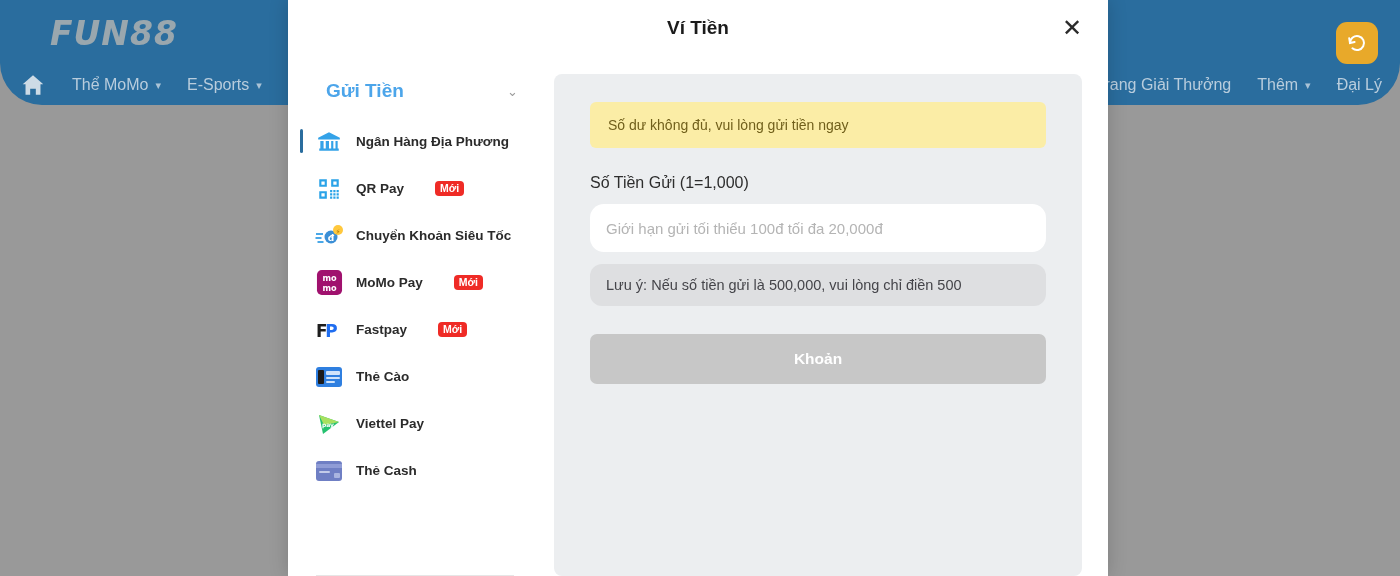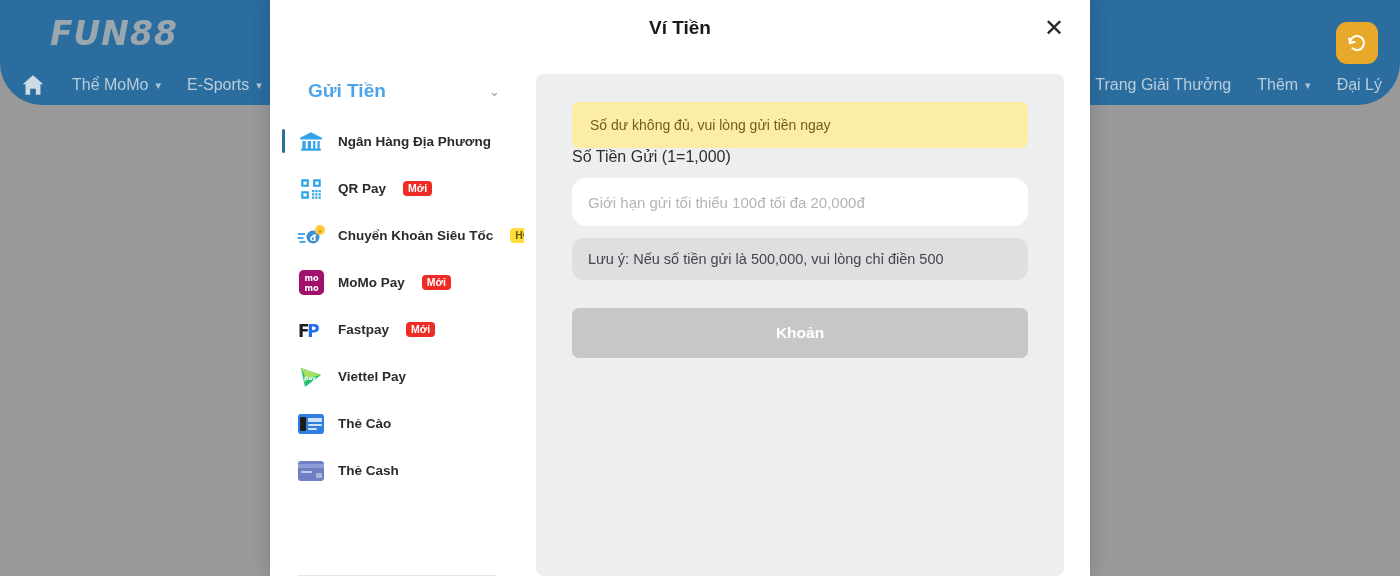--- a/index.html
+++ b/index.html
@@ -43,21 +43,21 @@
   }
   .refresh-btn {
     position: absolute; right: 22px; top: 22px;
     width: 42px; height: 42px; border-radius: 11px;
     background: #e8a92a;
     display: flex; align-items: center; justify-content: center;
   }
 
   
   .modal {
-    position: absolute; left: 270px; top: 0; width: 820px; height: 576px;
+    position: absolute; left: 288px; top: 0; width: 820px; height: 576px;
     background: #ffffff;
     box-shadow: 0 0 18px rgba(0,0,0,.18);
     display: flex; flex-direction: column;
   }
   .modal-head {
     height: 56px; position: relative; flex: none;
     display: flex; align-items: center; justify-content: center;
   }
   .modal-title { font-size: 19px; font-weight: bold; color: #1b1b1b; }
   .modal-close {
@@ -90,34 +90,34 @@
   }
   .pm-item.active { background: #f1f2f4; }
   .pm-item .selbar {
     position: absolute; left: -4px; top: 11px; width: 3px; height: 24px;
     background: #2a6d9e; border-radius: 2px;
   }
   .pm-icon { width: 30px; height: 30px; flex: none; display: flex; align-items: center; justify-content: center; }
   .pm-label { font-size: 13.5px; color: #2b2b2b; font-weight: bold; white-space: nowrap; }
   .badge {
     font-size: 10.5px; font-weight: bold; color: #fff;
-    padding: 2px 5px 3px; border-radius: 4px; margin-left: 5px; line-height: 1;
+    padding: 2px 5px 3px; border-radius: 4px; margin-left: 19px; line-height: 1;
   }
   .badge.new { background: #ef2b26; }
   .badge.hot { background: #ffdd3c; color: #6b5400; }
   .sidebar-divider { height: 1px; background: #e6e6e6; margin: 8px 28px 0; }
 
   
   .main-panel {
     flex: 1; background: #eceef0; margin: 18px 26px 0 12px;
     border-radius: 8px; padding: 28px 36px; min-width: 0;
   }
   .alert {
     background: #fbeda6; color: #705f1b; font-size: 14px;
-    border-radius: 6px; padding: 15px 18px; 
+    border-radius: 6px; padding: 15px 18px; margin-bottom: 26px;
   }
   .field-label { font-size: 16px; color: #2d2d2d; margin-bottom: 12px; }
   .amount-input {
     width: 100%; height: 48px; border: none; border-radius: 14px;
     background: #ffffff; padding: 0 16px; font-size: 15px; color: #333;
     font-family: "Liberation Sans", sans-serif; outline: none;
   }
   .amount-input::placeholder { color: #b4b4b4; }
   .hint {
     background: #dedfe1; color: #45454a; font-size: 14.5px;
@@ -249,44 +249,44 @@
                 <text x="2" y="19" font-size="18" font-weight="bold" fill="#1d1d1d" font-family="DejaVu Sans, sans-serif">F</text>
                 <text x="12" y="19" font-size="18" font-weight="bold" fill="#1f6df0" font-family="DejaVu Sans, sans-serif">P</text>
               </svg>
             </span>
             <span class="pm-label">Fastpay</span>
             <span class="badge new">Mới</span>
           </div>
 
           <div class="pm-item">
             <span class="pm-icon">
-              <svg width="28" height="28" viewBox="0 0 28 28">
-                <path d="M4 5 24 12 8 24z" fill="#25c16f"></path>
-                <path d="M4 5 24 12 9 15z" fill="#a8e05f"></path>
-                <text x="13" y="17" font-size="6" font-weight="bold" fill="#fff" text-anchor="middle" font-family="DejaVu Sans, sans-serif">pay</text>
-              </svg>
-            </span>
-            <span class="pm-label">Viettel Pay</span>
-          </div>
-
-          <div class="pm-item">
-            <span class="pm-icon">
               <svg width="28" height="22" viewBox="0 0 28 22">
                 <rect x="1" y="1" width="26" height="20" rx="3" fill="#2f7fe0"></rect>
                 <rect x="3" y="4" width="6" height="14" rx="1" fill="#1b1b1b"></rect>
                 <rect x="11" y="5" width="14" height="4" rx="1" fill="#cfe3fb"></rect>
                 <rect x="11" y="11" width="14" height="2" rx="1" fill="#cfe3fb"></rect>
                 <rect x="11" y="15" width="9" height="2" rx="1" fill="#cfe3fb"></rect>
               </svg>
             </span>
             <span class="pm-label">Thẻ Cào</span>
           </div>
 
           <div class="pm-item">
             <span class="pm-icon">
+              <svg width="28" height="28" viewBox="0 0 28 28">
+                <path d="M4 5 24 12 8 24z" fill="#25c16f"></path>
+                <path d="M4 5 24 12 9 15z" fill="#a8e05f"></path>
+                <text x="13" y="17" font-size="6" font-weight="bold" fill="#fff" text-anchor="middle" font-family="DejaVu Sans, sans-serif">pay</text>
+              </svg>
+            </span>
+            <span class="pm-label">Viettel Pay</span>
+          </div>
+
+          <div class="pm-item">
+            <span class="pm-icon">
               <svg width="28" height="22" viewBox="0 0 28 22">
                 <rect x="1" y="1" width="26" height="20" rx="3" fill="#6f7fc4"></rect>
                 <rect x="1" y="4" width="26" height="4" fill="#8f9cd6"></rect>
                 <rect x="4" y="11" width="11" height="2" rx="1" fill="#c3cbe9"></rect>
                 <rect x="19" y="13" width="6" height="5" rx="1" fill="#aab5e0"></rect>
               </svg>
             </span>
             <span class="pm-label">Thẻ Cash</span>
           </div>
 

